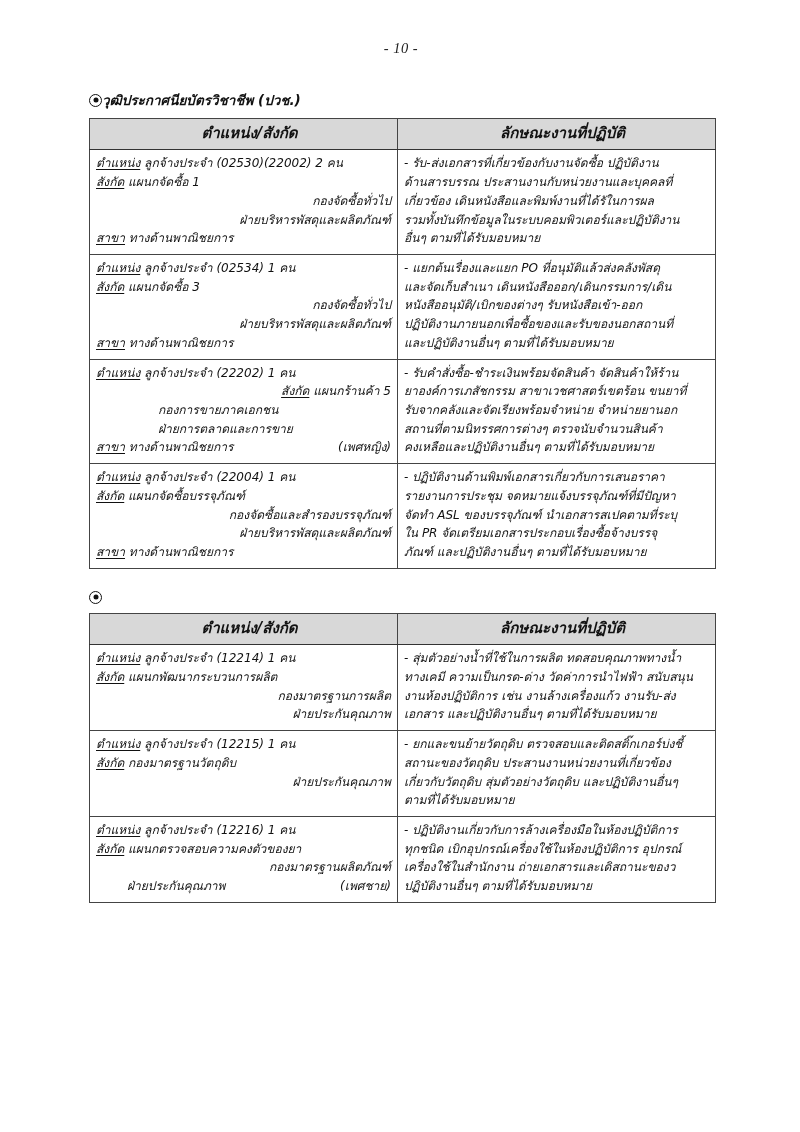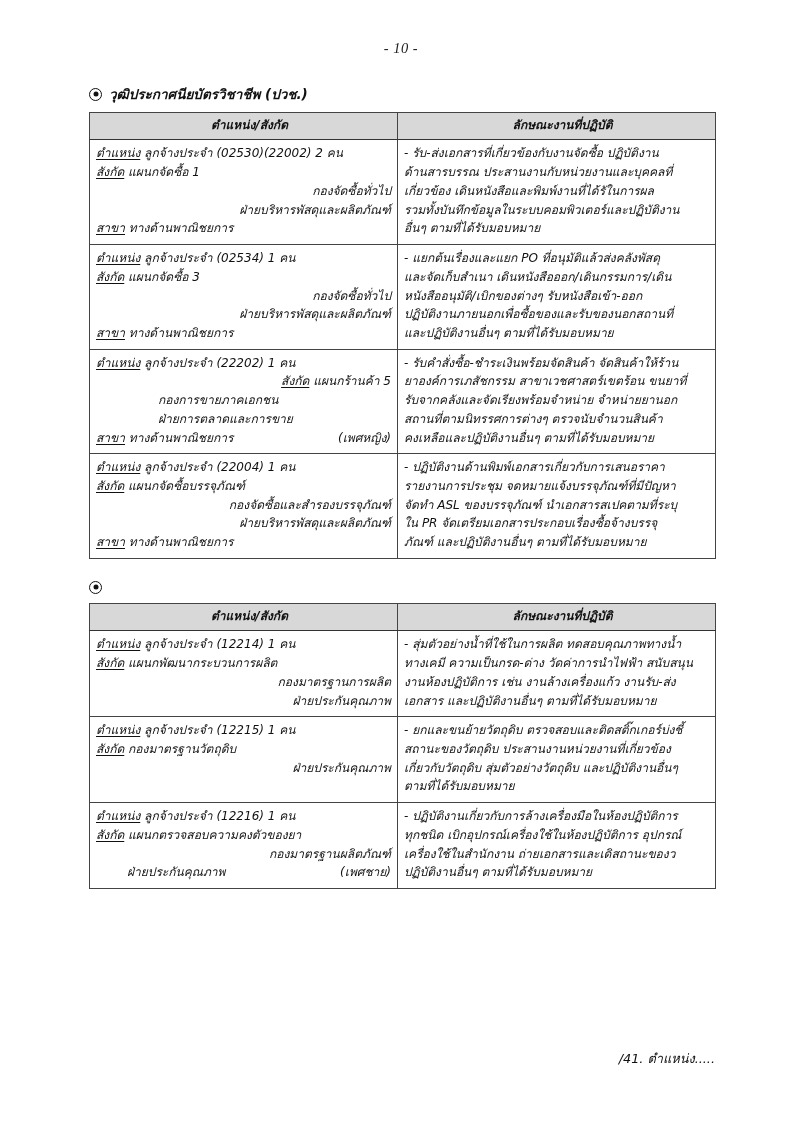--- a/index.html
+++ b/index.html
@@ -36,25 +36,24 @@
   }
   .content {
     position: absolute;
     left: 88px;
     top: 82px;
     width: 626px;
   }
   .section-heading {
     display: flex;
     align-items: center;
-    gap: 7px;
     font-size: 13.5px;
     font-weight: bold;
     color: #111;
-    margin: 4px 0 9px 0;
+    margin: 10px 0 9px 0;
     line-height: 1.25;
   }
   .section-heading.second {
     margin-top: 22px;
   }
   .bullet-icon {
     display: inline-block;
     width: 11px;
     height: 11px;
     border: 1.6px solid #111;
@@ -76,21 +75,21 @@
     width: 626px;
     table-layout: fixed;
     border: 1.6px solid #333;
   }
   table.job-table col.c1 { width: 308px; }
   table.job-table col.c2 { width: 318px; }
   table.job-table th {
     background: #d8d8d8;
     border: 1px solid #444;
     border-bottom: 1.6px solid #333;
-    font-size: 12px;
+    font-size: 15px;
     font-weight: bold;
     text-align: center;
     padding: 5px 4px 6px 16px;
     color: #111;
     line-height: 1.3;
   }
   table.job-table td {
     border: 1px solid #444;
     vertical-align: top;
     padding: 4px 6px 6px 6px;
@@ -286,15 +285,14 @@
             <span class="desc-line">ทุกชนิด เบิกอุปกรณ์เครื่องใช้ในห้องปฏิบัติการ อุปกรณ์</span>
             <span class="desc-line">เครื่องใช้ในสำนักงาน ถ่ายเอกสารและเดิสถานะของว</span>
             <span class="desc-line">ปฏิบัติงานอื่นๆ ตามที่ได้รับมอบหมาย</span>
           </td>
         </tr>
       </tbody>
     </table>
 
   </div>
 
-  <div class="footer-note">/41. ตำแหน่ง.....</div>
 
 </div>
 
 </body></html>

